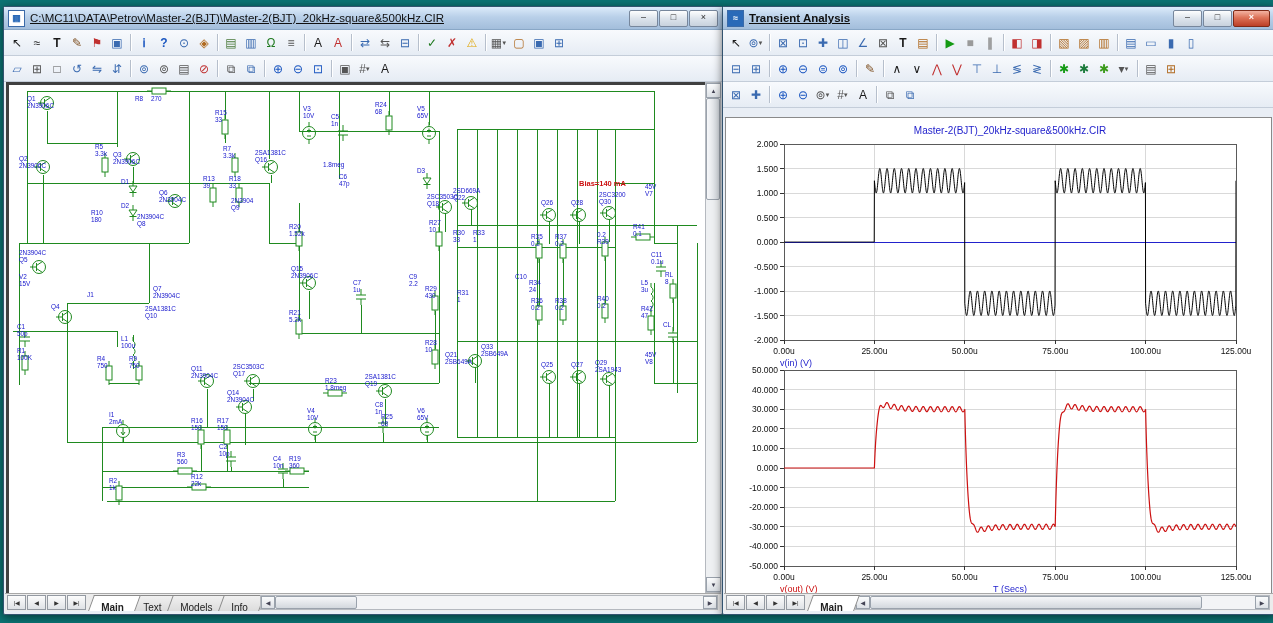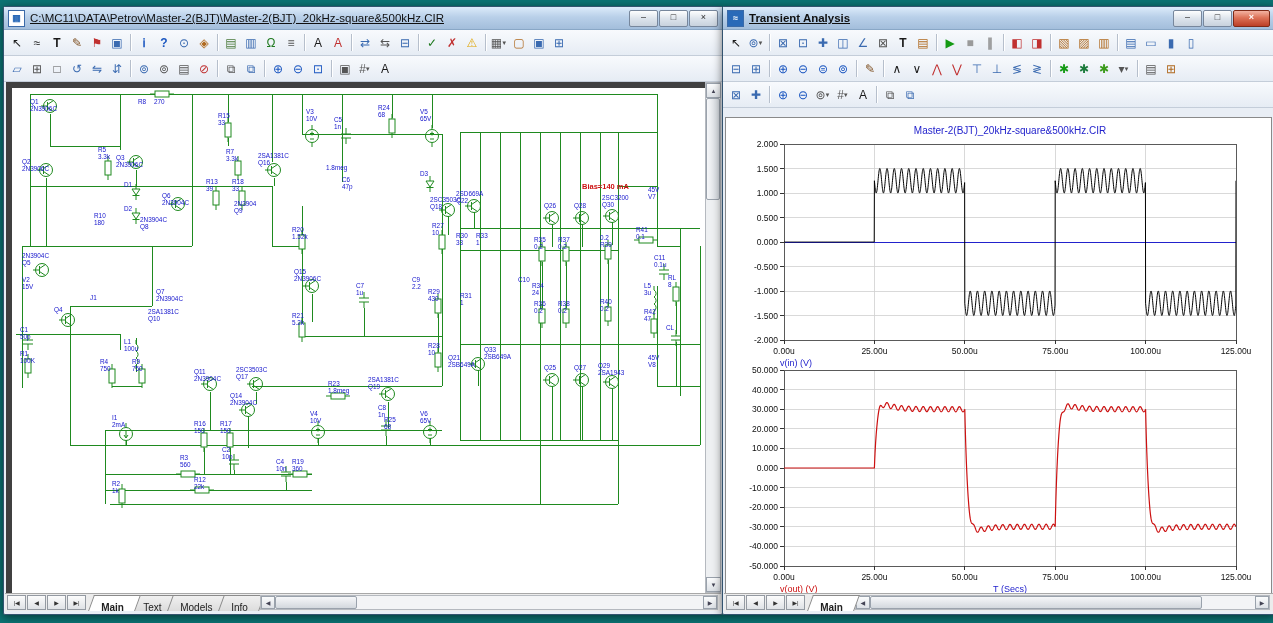--- a/index.html
+++ b/index.html
@@ -20,21 +20,21 @@
            background:linear-gradient(#fdfefe,#dde4ec 50%,#c8d2dd);
            font-size:9px;line-height:13px;text-align:center;color:#2a2a2a;}
   .win-btn.close-active{width:35px;background:linear-gradient(#f3b3a2,#dd7258 45%,#bc3f27);
            border-color:#7e2a18;color:#fff;font-weight:bold;}
   .toolbar{display:flex;align-items:center;height:25px;padding:0 3px;
            background:linear-gradient(#f8fafd,#e6ecf4);border-bottom:1px solid #c4cdd9;}
   .tbi{width:20px;height:20px;display:flex;align-items:center;justify-content:center;
        font-size:12px;border-radius:2px;flex:0 0 auto;}
   .tbi .dd{font-size:6px;color:#555;margin-left:-1px;}
   .tbsep{width:1px;height:17px;background:#b6bfcc;margin:0 3px;flex:0 0 auto;box-shadow:1px 0 0 #fff;}
-  .canvas{position:absolute;background:#ffffff;border:6px solid #404040;overflow:hidden;}
+  .canvas{position:absolute;background:#ffffff;border:3px solid #404040;overflow:hidden;}
   .vscroll{position:absolute;background:#eef0f2;border:1px solid #b5b9bf;}
   .sbtn{position:absolute;width:13px;height:13px;background:linear-gradient(#fbfcfd,#dde1e6);
         border:1px solid #9aa2ac;font-size:6px;color:#445;display:flex;align-items:center;justify-content:center;}
   .vthumb{position:absolute;left:0;width:12px;background:linear-gradient(90deg,#f6f7f9,#d3d8de);
           border:1px solid #9aa2ac;border-radius:2px;}
   .hthumb{position:absolute;top:0;height:11px;background:linear-gradient(#f6f7f9,#d3d8de);
           border:1px solid #9aa2ac;border-radius:2px;}
   .bottombar{position:absolute;left:1px;right:1px;height:17px;display:flex;align-items:center;
              background:#ececec;border-top:1px solid #a8a8a8;padding-left:2px;}
   .nb{width:17px;height:13px;border:1px solid #949aa2;background:linear-gradient(#fcfcfc,#dfe2e6);

